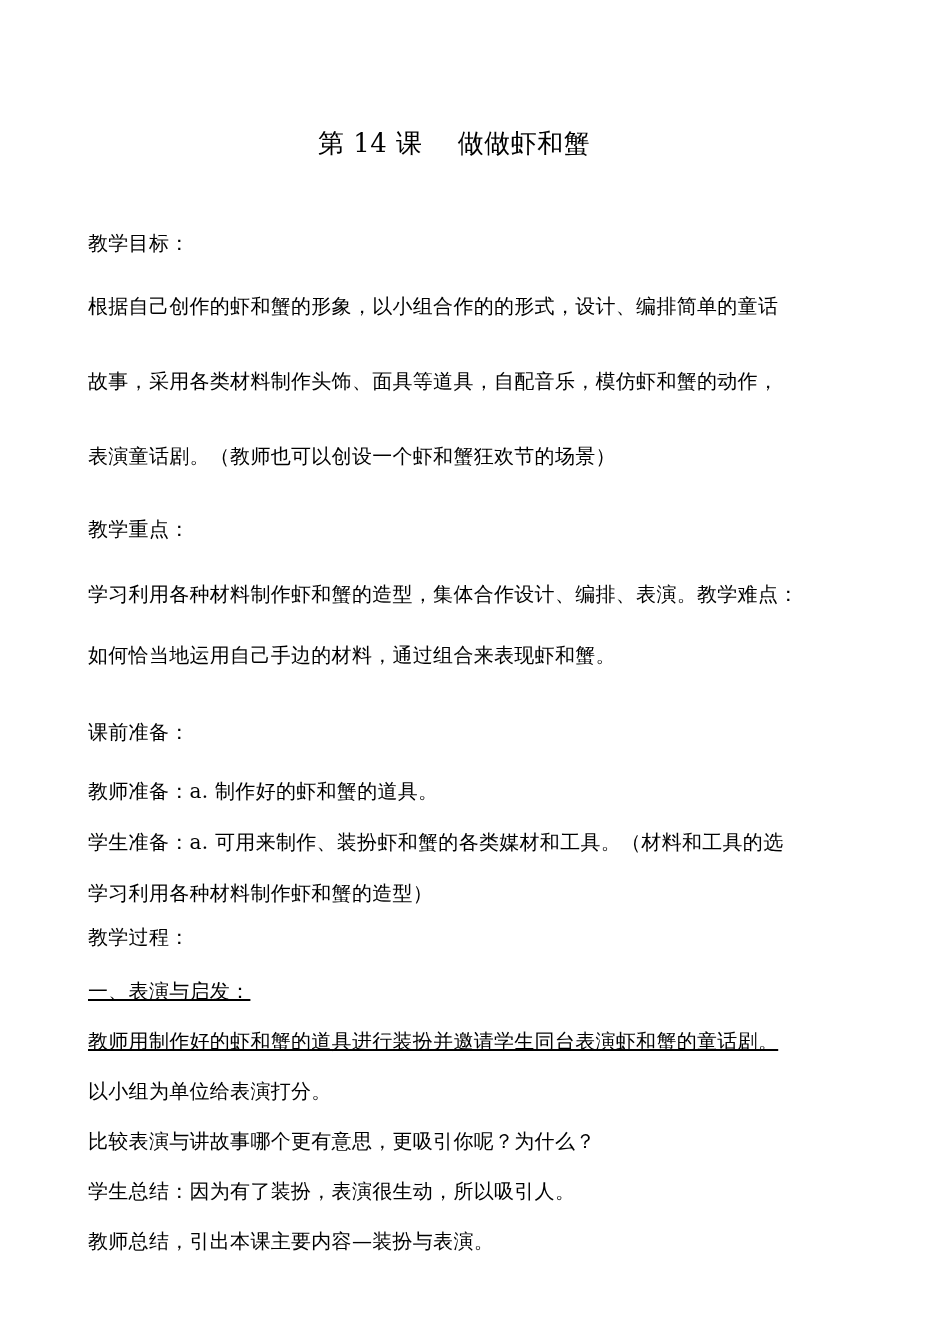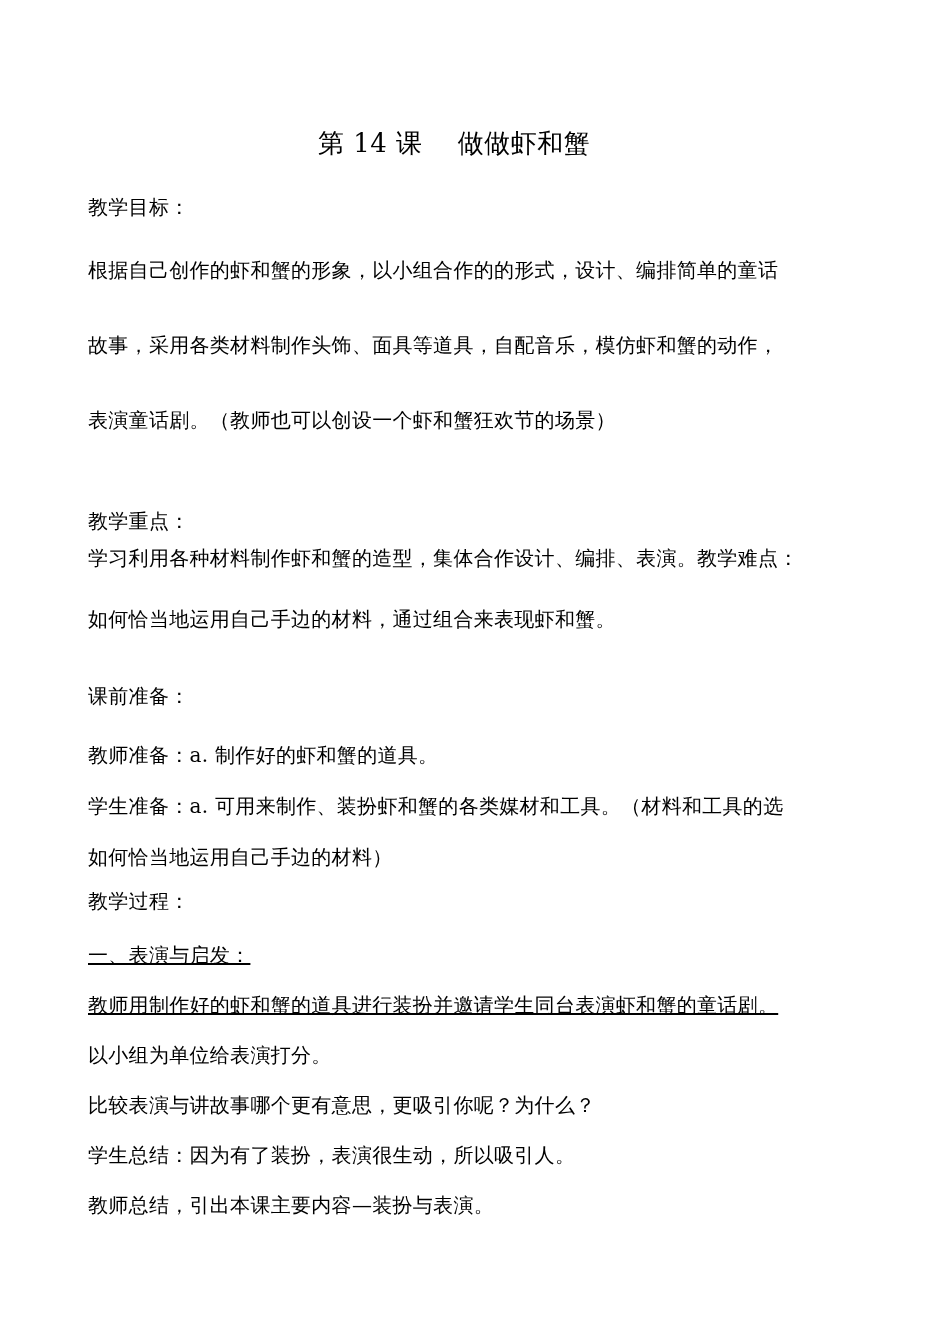--- a/index.html
+++ b/index.html
@@ -3,44 +3,44 @@
   <meta charset="utf-8">
   <style>
     html, body { margin: 0; padding: 0; background: #ffffff; }
     body {
       width: 950px; height: 1344px; position: relative; overflow: hidden;
       font-family: "DejaVu Serif", "Liberation Serif", serif;
       color: #000000;
     }
     .line {
       position: absolute; left: 88px; white-space: nowrap;
-      font-size: 20px; line-height: 24px; letter-spacing: 0.3px;
+      font-size: 20px; line-height: 24px; letter-spacing: 0.3px; margin-top: 36px;
     }
     .title {
       position: absolute; left: 318px; top: 130px; font-size: 26px; line-height: 26px;
       white-space: pre; letter-spacing: 0.5px;
     }
   </style>
 </head>
 <body>
 
 <div>
   <div class="title">第 14 课    做做虾和蟹</div>
   <div id="lines">
       <div class="line" style="top: 195px;">教学目标：</div>
       <div class="line" style="top: 258px;">根据自己创作的虾和蟹的形象，以小组合作的的形式，设计、编排简单的童话</div>
       <div class="line" style="top: 333px; text-align: center;">故事，采用各类材料制作头饰、面具等道具，自配音乐，模仿虾和蟹的动作，</div>
       <div class="line" style="top: 408px;">表演童话剧。（教师也可以创设一个虾和蟹狂欢节的场景）</div>
-      <div class="line" style="top: 509px;">教学重点：</div>
+      <div class="line" style="top: 483px; font-family: Liberation Mono, monospace;">教学重点：</div>
       <div class="line" style="top: 546px; text-align: center;">学习利用各种材料制作虾和蟹的造型，集体合作设计、编排、表演。教学难点：</div>
       <div class="line" style="top: 607px;">如何恰当地运用自己手边的材料，通过组合来表现虾和蟹。</div>
       <div class="line" style="top: 684px;">课前准备：</div>
       <div class="line" style="top: 743px;">教师准备：a. 制作好的虾和蟹的道具。</div>
       <div class="line" style="top: 794px;">学生准备：a. 可用来制作、装扮虾和蟹的各类媒材和工具。（材料和工具的选</div>
-      <div class="line" style="top: 845px;">如何恰当地运用自己手边的材料）</div>
+      <div class="line" style="top: 845px;">学习利用各种材料制作虾和蟹的造型）</div>
       <div class="line" style="top: 889px;">教学过程：</div>
       <div class="line" style="top: 943px; text-decoration: underline;">一、表演与启发：</div>
       <div class="line" style="top: 993px; text-decoration: underline;">教师用制作好的虾和蟹的道具进行装扮并邀请学生同台表演虾和蟹的童话剧。</div>
       <div class="line" style="top: 1043px;">以小组为单位给表演打分。</div>
       <div class="line" style="top: 1093px;">比较表演与讲故事哪个更有意思，更吸引你呢？为什么？</div>
       <div class="line" style="top: 1143px; text-align: right;">学生总结：因为有了装扮，表演很生动，所以吸引人。</div>
       <div class="line" style="top: 1193px;">教师总结，引出本课主要内容—装扮与表演。</div>
     </div>
 </div>
 

